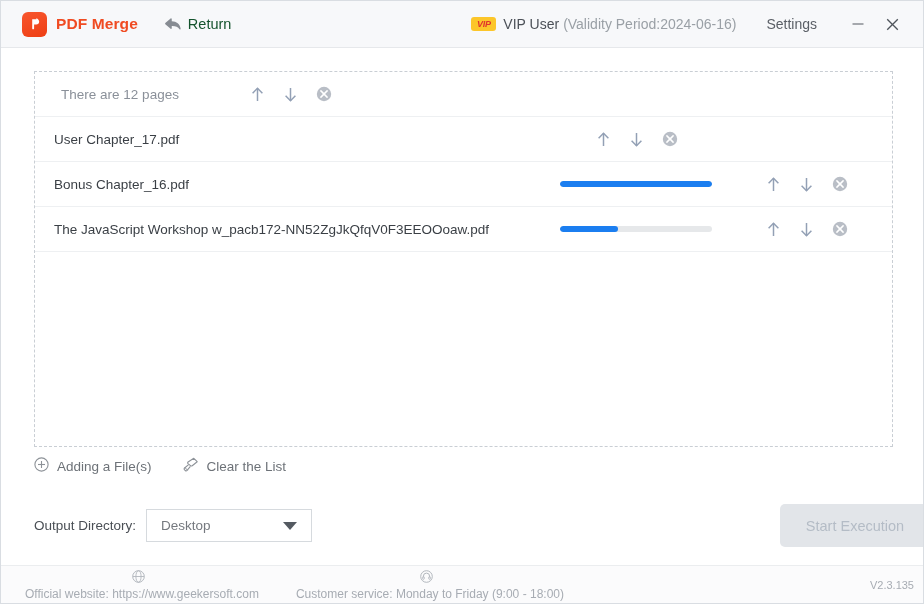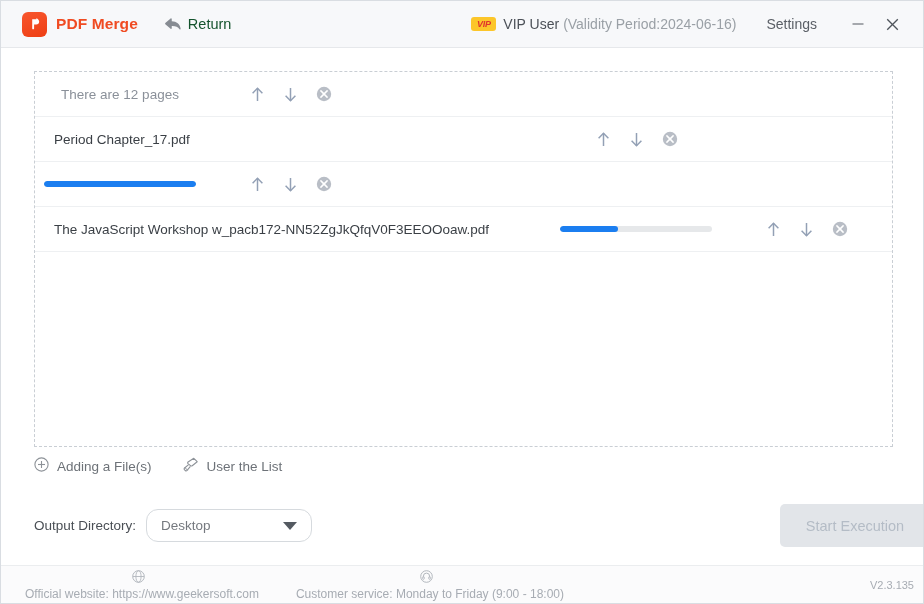--- a/index.html
+++ b/index.html
@@ -218,21 +218,21 @@
     font-size: 13.5px;
     color: #4a4f55;
     white-space: nowrap;
   }
   .outdir-select {
     margin-left: 10px;
     width: 166px;
     height: 33px;
     box-sizing: border-box;
     border: 1px solid #d6dade;
-    border-radius: 12px;
+    border-radius: 0;
     background: #ffffff;
     display: flex;
     align-items: center;
     cursor: pointer;
   }
   .outdir-value {
     margin-left: 14px;
     font-size: 13.5px;
     color: #75797f;
     flex: 1 1 auto;
@@ -387,21 +387,21 @@
             <span class="op-icon">
               <svg width="16" height="16" viewBox="0 0 16 16">
                 <circle cx="8" cy="8" r="7.2" fill="#b9bec6"></circle>
                 <line x1="4.9" y1="4.9" x2="11.1" y2="11.1" stroke="#ffffff" stroke-width="1.5" stroke-linecap="round"></line>
                 <line x1="11.1" y1="4.9" x2="4.9" y2="11.1" stroke="#ffffff" stroke-width="1.5" stroke-linecap="round"></line>
               </svg>
             </span>
           </div>
         </div>
         <div class="file-row">
-          <div class="file-name col-file">Period Chapter_17.pdf</div>
+          <div class="file-name col-file">User Chapter_17.pdf</div>
           <div class="col-ops ops-cell">
             <span class="op-icon">
               <svg width="17" height="17" viewBox="0 0 17 17">
                 <line x1="8.5" x2="8.5" y1="2" y2="15" stroke="#93a0b5" stroke-width="1.5"></line>
                 <polyline points="3.6,7.2 8.5,2.2 13.4,7.2" fill="none" stroke="#93a0b5" stroke-width="1.5"></polyline>
               </svg>
             </span>
             <span class="op-icon">
               <svg width="17" height="17" viewBox="0 0 17 17">
                 <line x1="8.5" x2="8.5" y1="2" y2="15" stroke="#93a0b5" stroke-width="1.5"></line>
@@ -411,20 +411,21 @@
             <span class="op-icon">
               <svg width="16" height="16" viewBox="0 0 16 16">
                 <circle cx="8" cy="8" r="7.2" fill="#b9bec6"></circle>
                 <line x1="4.9" y1="4.9" x2="11.1" y2="11.1" stroke="#ffffff" stroke-width="1.5" stroke-linecap="round"></line>
                 <line x1="11.1" y1="4.9" x2="4.9" y2="11.1" stroke="#ffffff" stroke-width="1.5" stroke-linecap="round"></line>
               </svg>
             </span>
           </div>
         </div>
         <div class="file-row">
+          <div class="file-name col-file">Bonus Chapter_16.pdf</div>
           <div class="col-status status-cell">
             <div class="progress-track" style="background: rgb(230, 232, 234);">
               <div class="progress-fill" style="width: 100%; background: rgb(27, 126, 240);"></div>
             </div>
           </div>
           <div class="col-ops ops-cell">
             <span class="op-icon">
               <svg width="17" height="17" viewBox="0 0 17 17">
                 <line x1="8.5" x2="8.5" y1="2" y2="15" stroke="#93a0b5" stroke-width="1.5"></line>
                 <polyline points="3.6,7.2 8.5,2.2 13.4,7.2" fill="none" stroke="#93a0b5" stroke-width="1.5"></polyline>
@@ -491,21 +492,21 @@
     </div>
 
     <div class="action-link">
       <span>
         <svg width="16" height="15" viewBox="0 0 16 15" aria-hidden="true">
           <path d="M10.8 1.3l3.4 3.4-5.0 4.0c-.5.4-1.2.4-1.7-.05L5.0 6.6c-.45-.45-.45-1.2.05-1.6z" fill="none" stroke="#8d9298" stroke-width="1.1" stroke-linejoin="round"></path>
           <path d="M5.6 7.6L1.6 11.0c-.6.5-.6 1.4 0 1.9l.7.6c.5.45 1.3.4 1.8-.15l3.3-3.9" fill="none" stroke="#8d9298" stroke-width="1.1" stroke-linejoin="round"></path>
           <line x1="2.0" y1="10.6" x2="4.5" y2="13.2" stroke="#8d9298" stroke-width="1.0"></line>
         </svg>
       </span>
-      <span class="action-label">User the List</span>
+      <span class="action-label">Clear the List</span>
     </div>
   </div>
 
   <div class="outdir-row">
     <span class="outdir-label">Output Directory:</span>
     <div class="outdir-select">
       <span class="outdir-value">Desktop</span>
       <span class="caret"></span>
     </div>
   </div>

